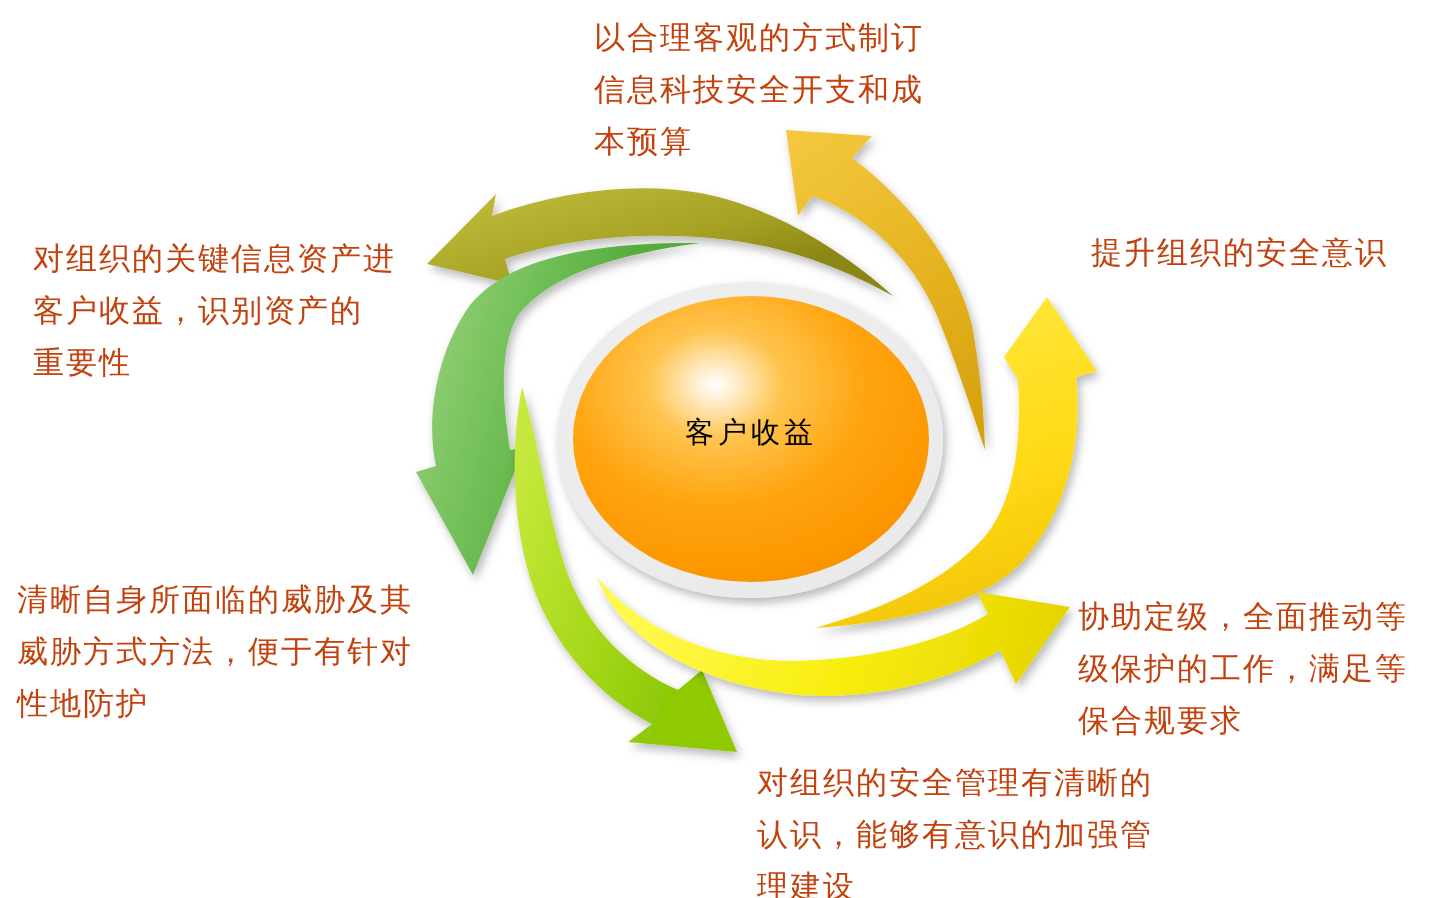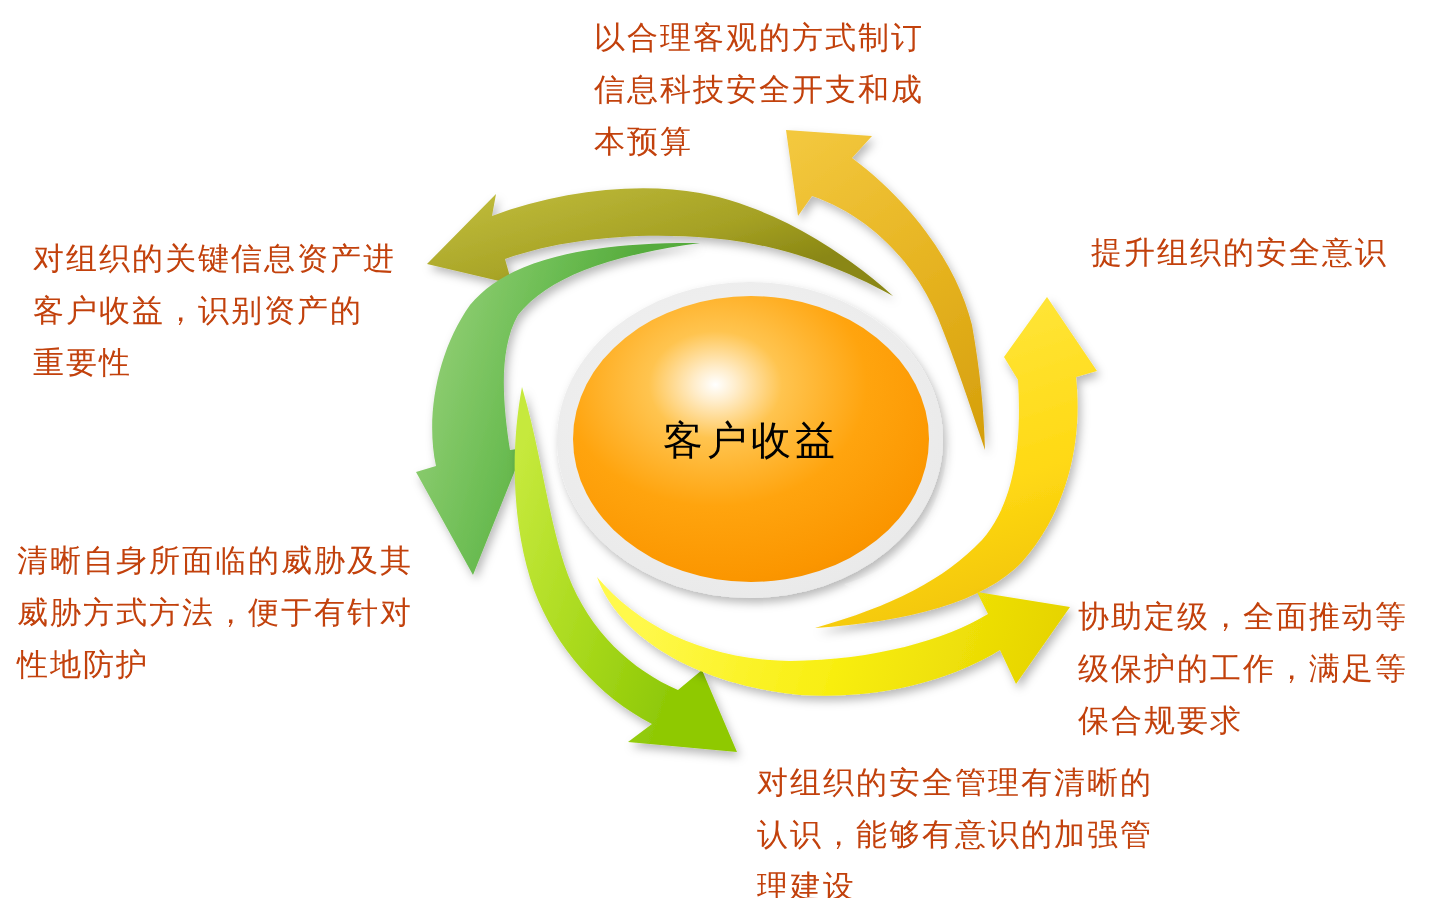--- a/index.html
+++ b/index.html
@@ -17,30 +17,30 @@
     color: #c2410c;
     font-size: 31px;
     line-height: 52px;
     letter-spacing: 2px;
     white-space: pre-line;
     font-weight: 400;
   }
   .label-top          { left: 594px;  top: 12px;  }
   .label-top-left     { left: 33px;   top: 233px; }
   .label-top-right    { left: 1055px; top: 227px; margin-left: 36px; }
-  .label-bottom-left  { left: 17px;   top: 535px; }
+  .label-bottom-left  { left: 17px;   top: 574px; }
   .label-right        { left: 1078px; top: 591px; font-family: Liberation Serif, serif; }
   .label-bottom       { left: 757px;  top: 757px; }
   .center-label {
     position: absolute;
     left: 551px; top: 413px;
     width: 400px;
     text-align: center;
     color: #000000;
-    font-size: 40px;
+    font-size: 29px;
     letter-spacing: 4px;
     white-space: pre-line;
   }
 </style>
 </head>
 <body>
 
 <div class="stage">
 
   <svg width="1447" height="898" viewBox="0 0 1447 898">

